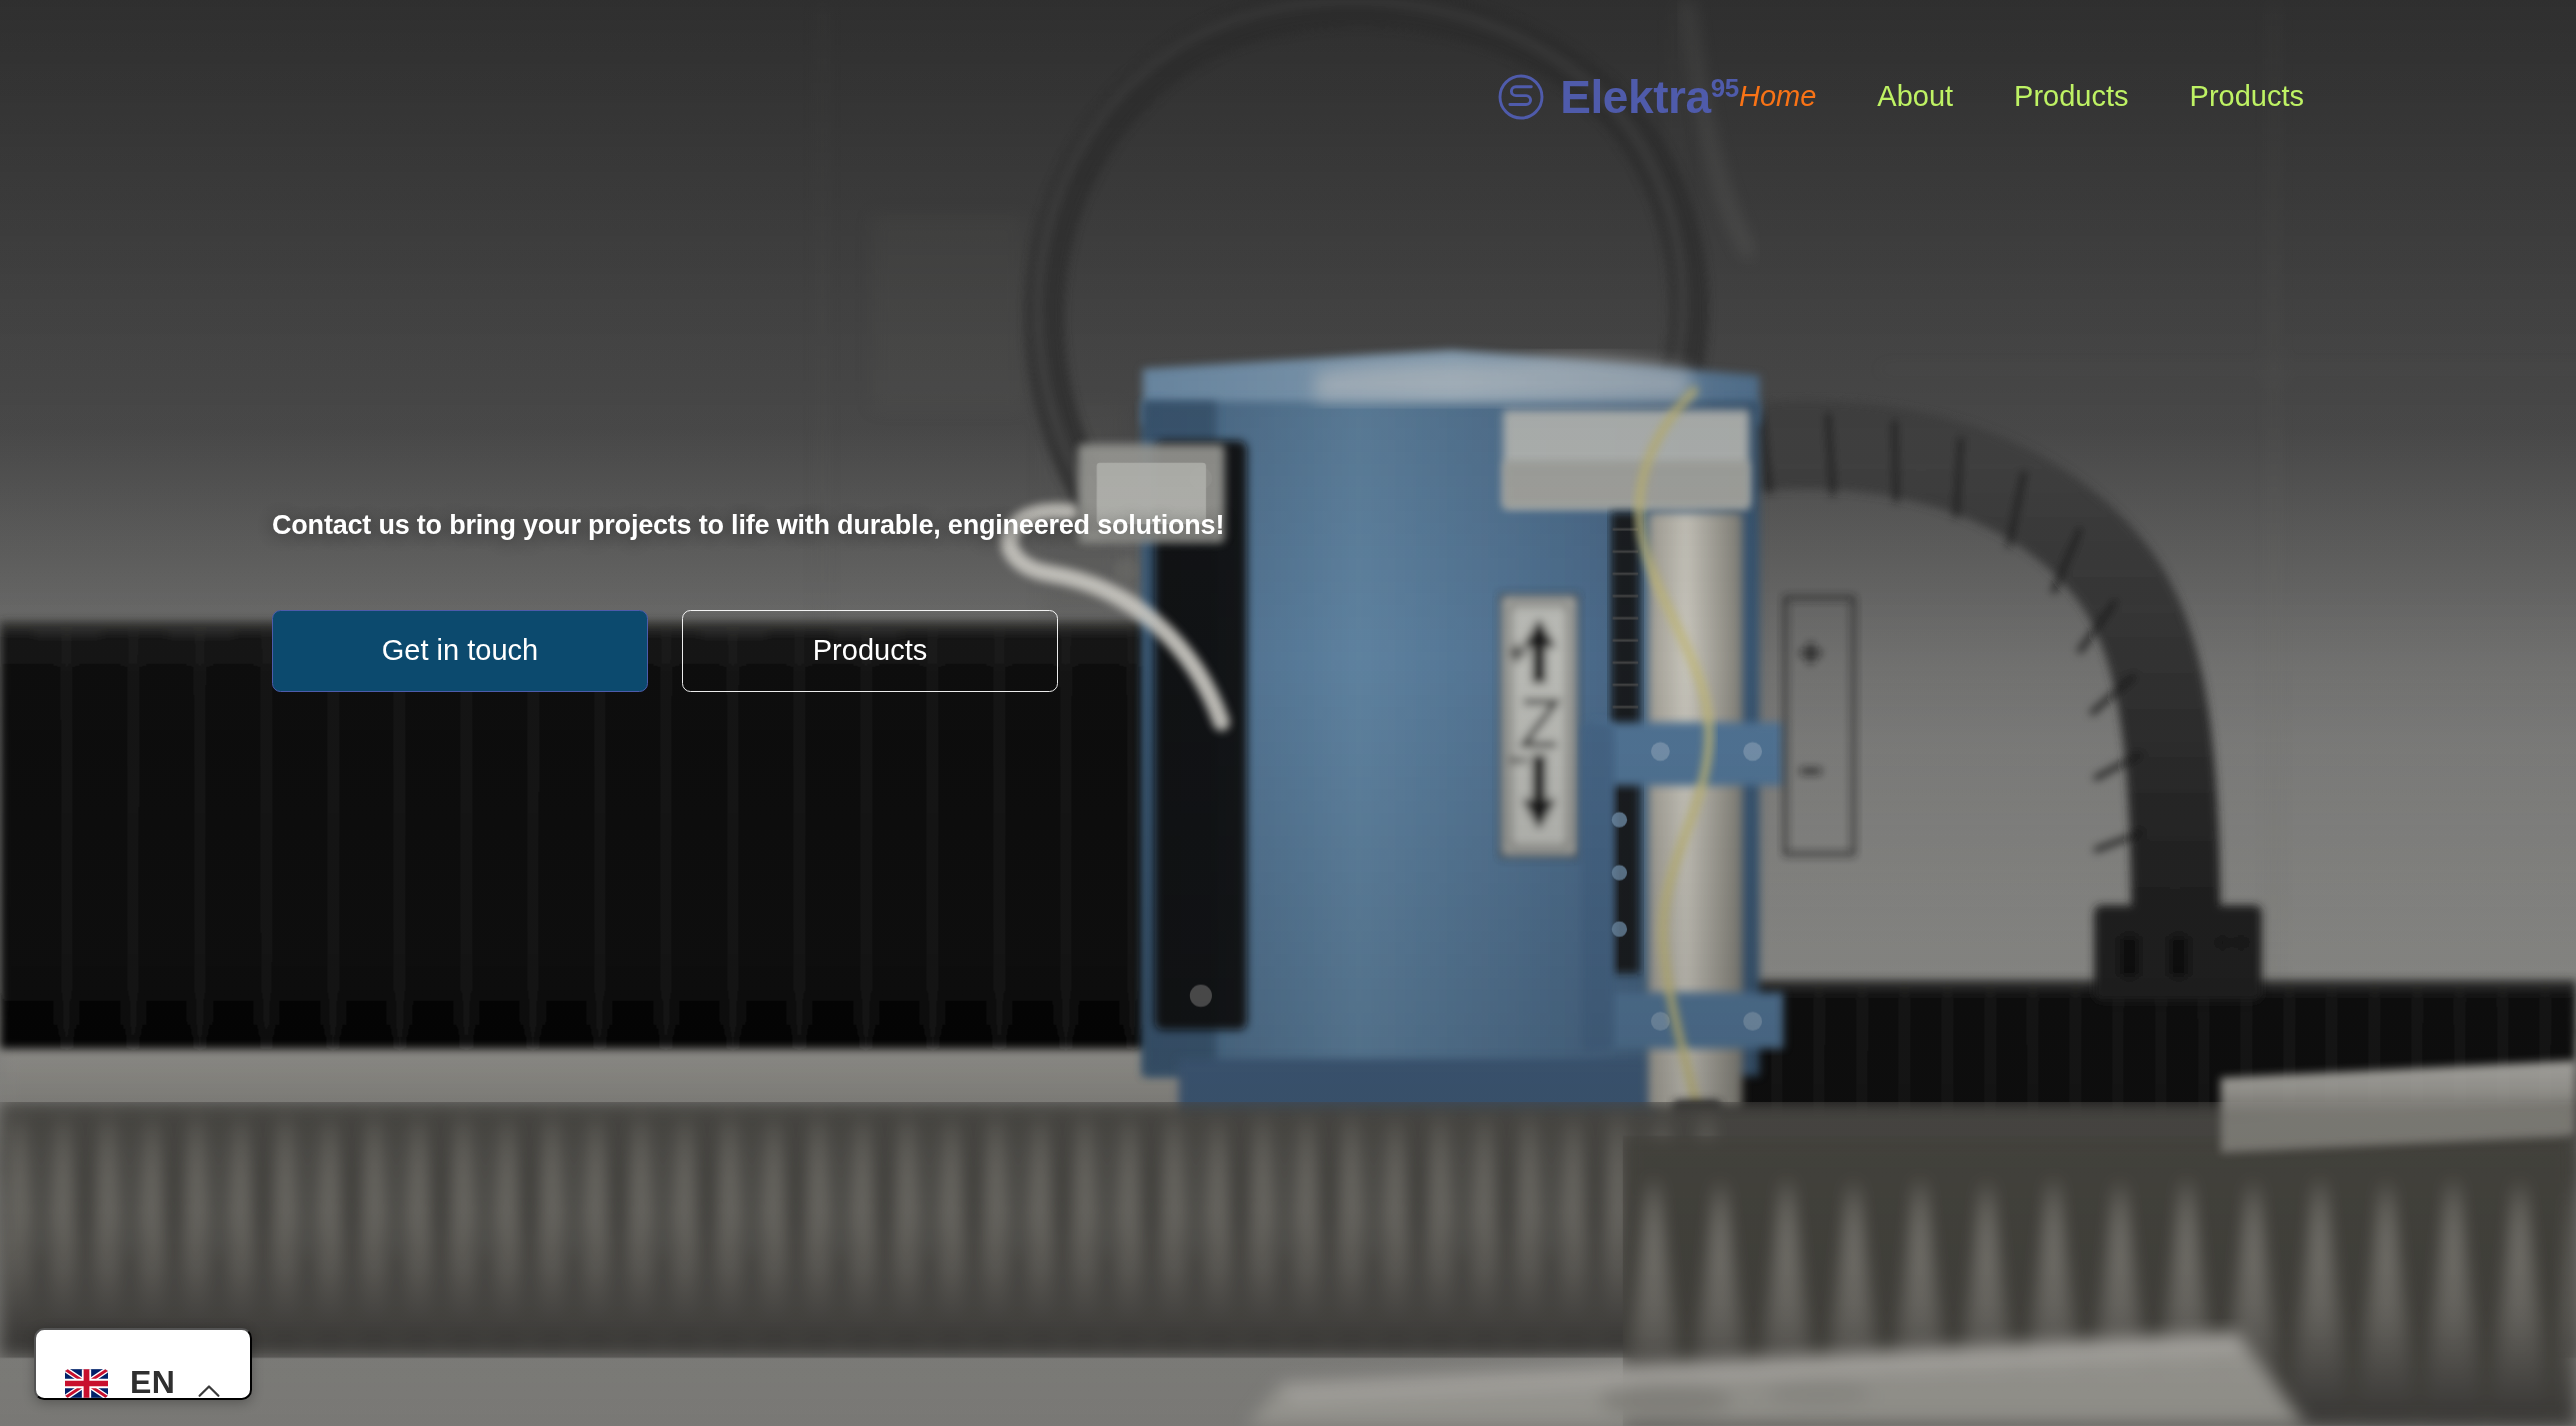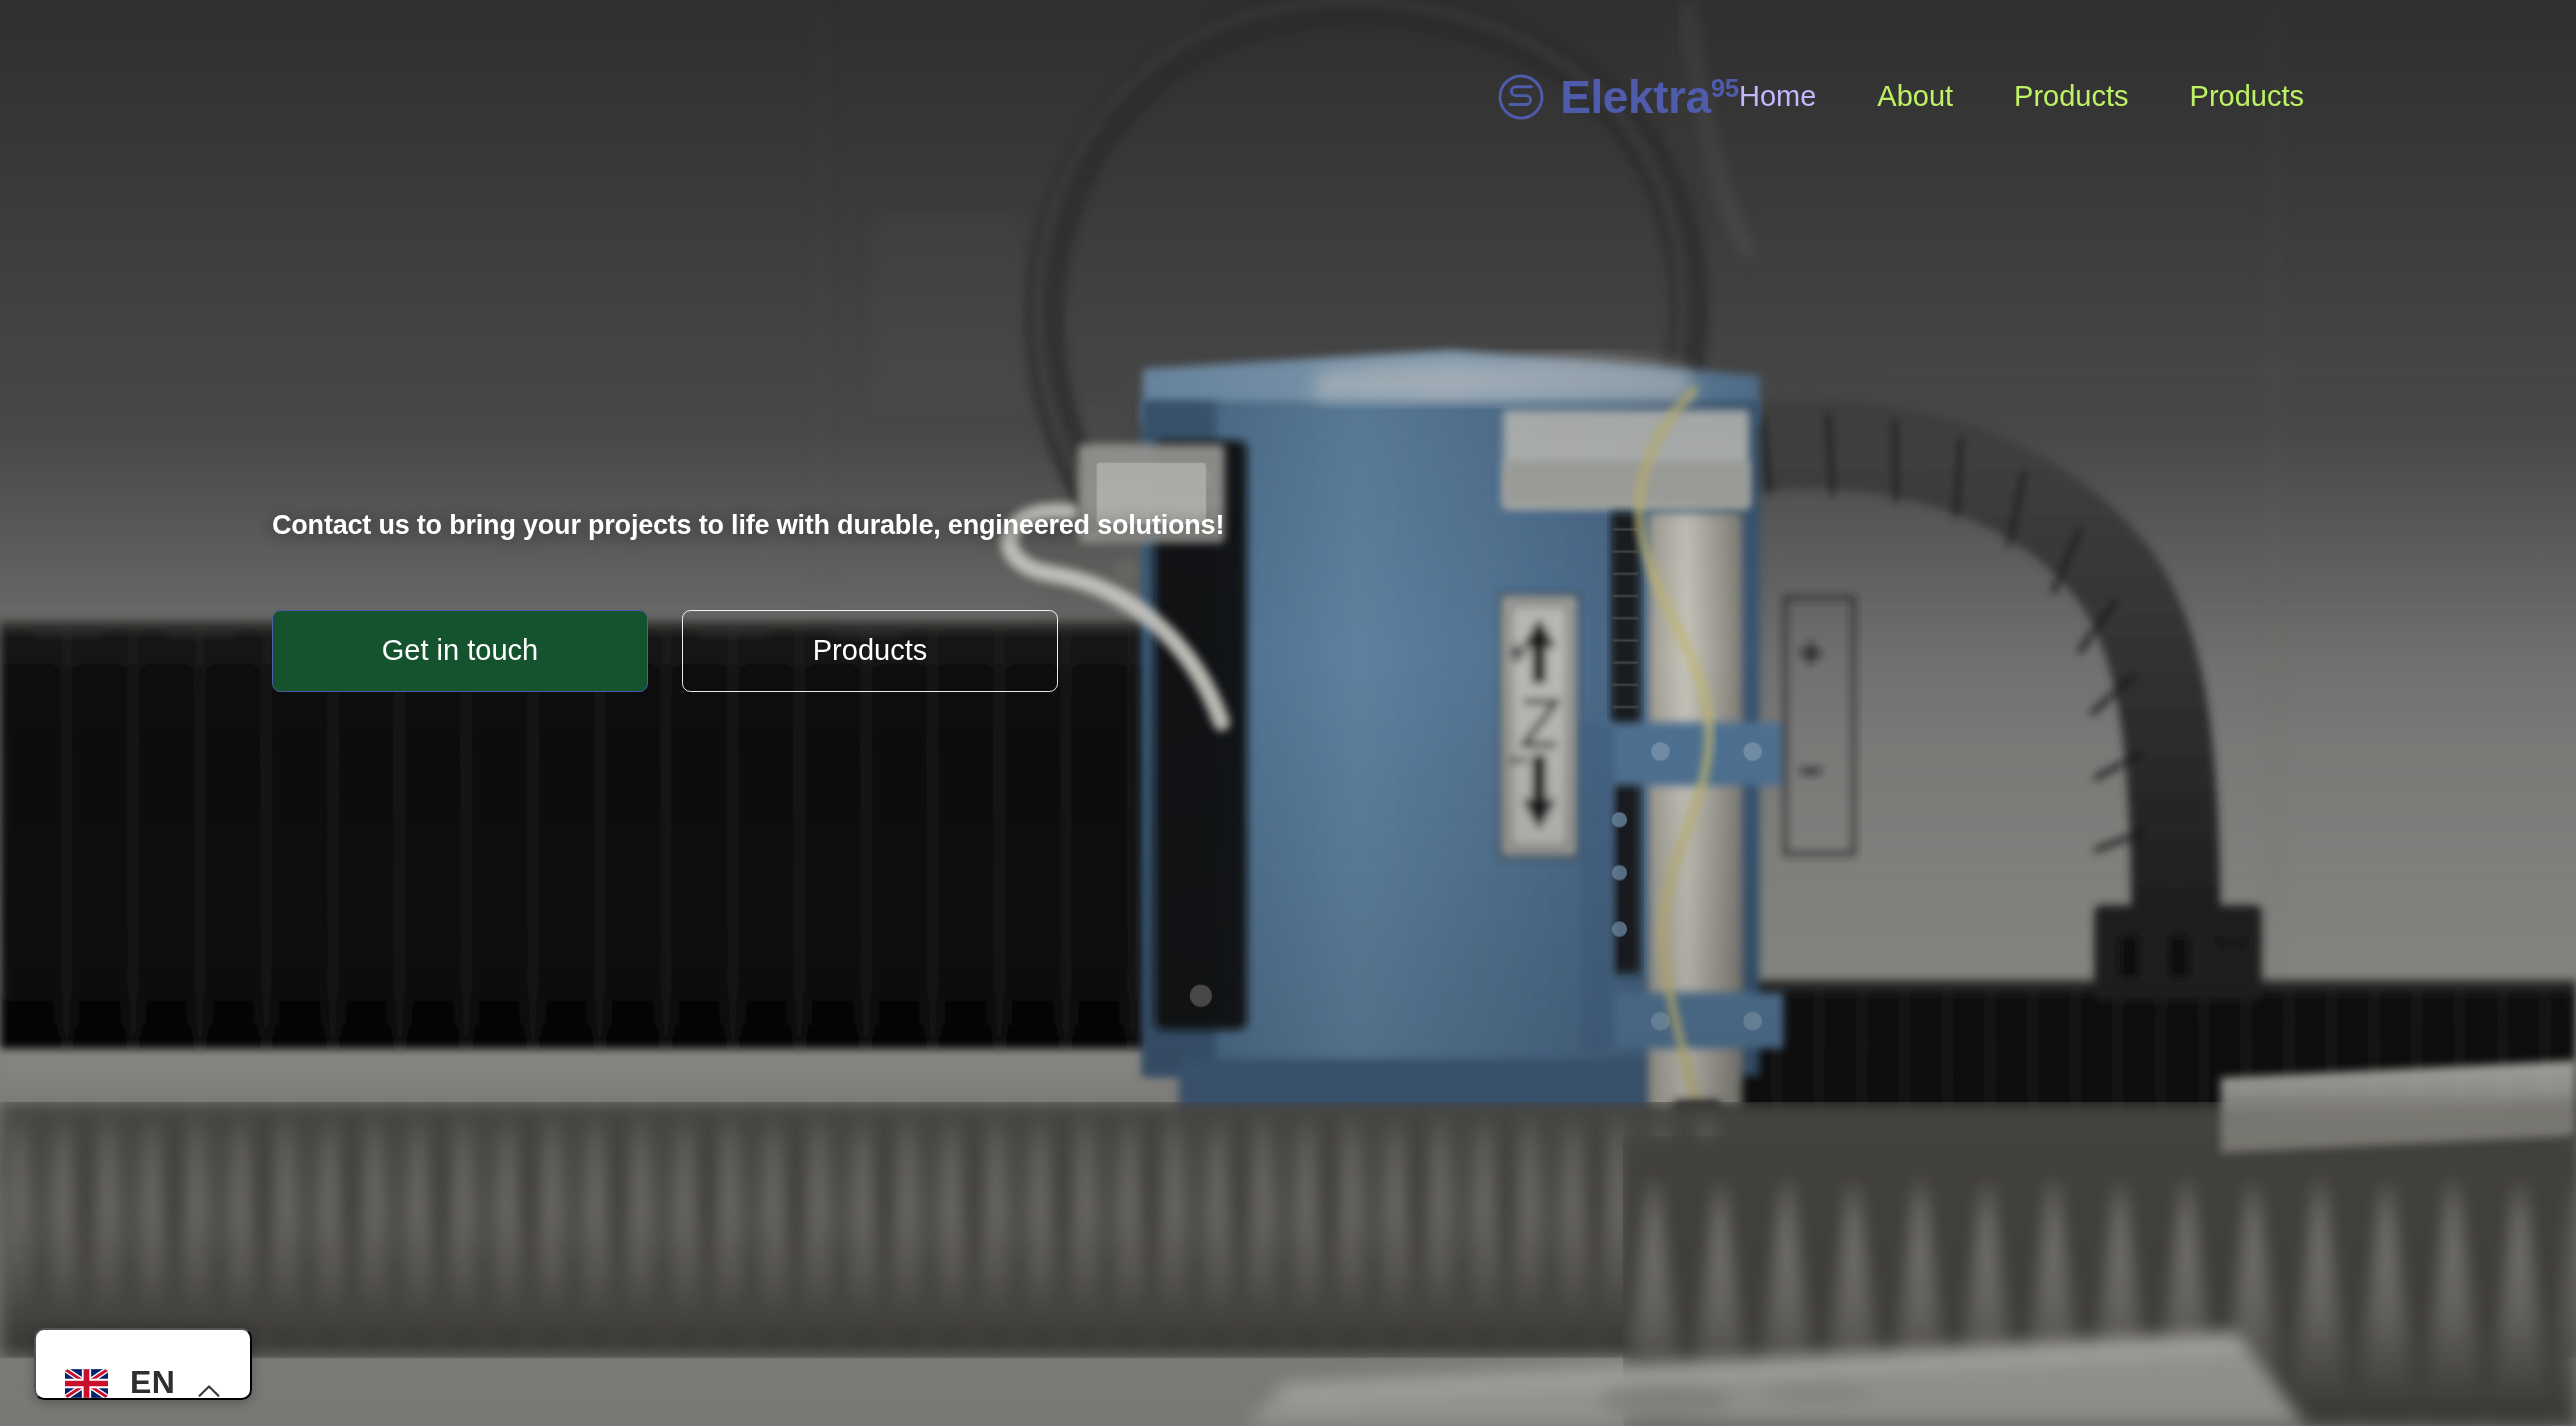--- a/index.html
+++ b/index.html
@@ -49,21 +49,21 @@
     font-size:26px; font-weight:700;
     vertical-align:super; line-height:1;
     color:#4f5bab;
   }
 
   .nav { display:flex; align-items:center; gap:61px; }
   .nav-link {
     font-size:29px; font-weight:400; color:#bef264;
     text-decoration:none; line-height:1; white-space:nowrap;
   }
-  .nav-link.is-active { color:#c4b5fd; }
+  .nav-link.is-active { color:#f97316;font-style:italic; }
 
   
   .hero-copy {
     position:absolute;
     left:272px; top:458px;
     z-index:20; max-width:1794px;
   }
   .headline {
     font-size:123px; font-weight:400;
     line-height:1.02; color:#ffffff;
@@ -79,21 +79,21 @@
   .cta-row { margin-top:67px; display:flex; align-items:center; gap:34px; }
   .btn {
     display:inline-flex; align-items:center; justify-content:center;
     height:82px; border-radius:8.5px;
     font-size:29px; font-weight:400; line-height:1;
     text-decoration:none; cursor:pointer;
     white-space:nowrap;
   }
   .btn-primary {
     min-width:376px; padding:0 46px;
-    background:#14532d; color:#ffffff;
+    background:#0c4a6e; color:#ffffff;
     border:1.7px solid #4d5bab;
   }
   .btn-ghost {
     min-width:376px; padding:0 46px;
     background:transparent; color:#ffffff;
     border:1.7px solid rgba(255,255,255,.92);
   }
 
   
   .lang {

